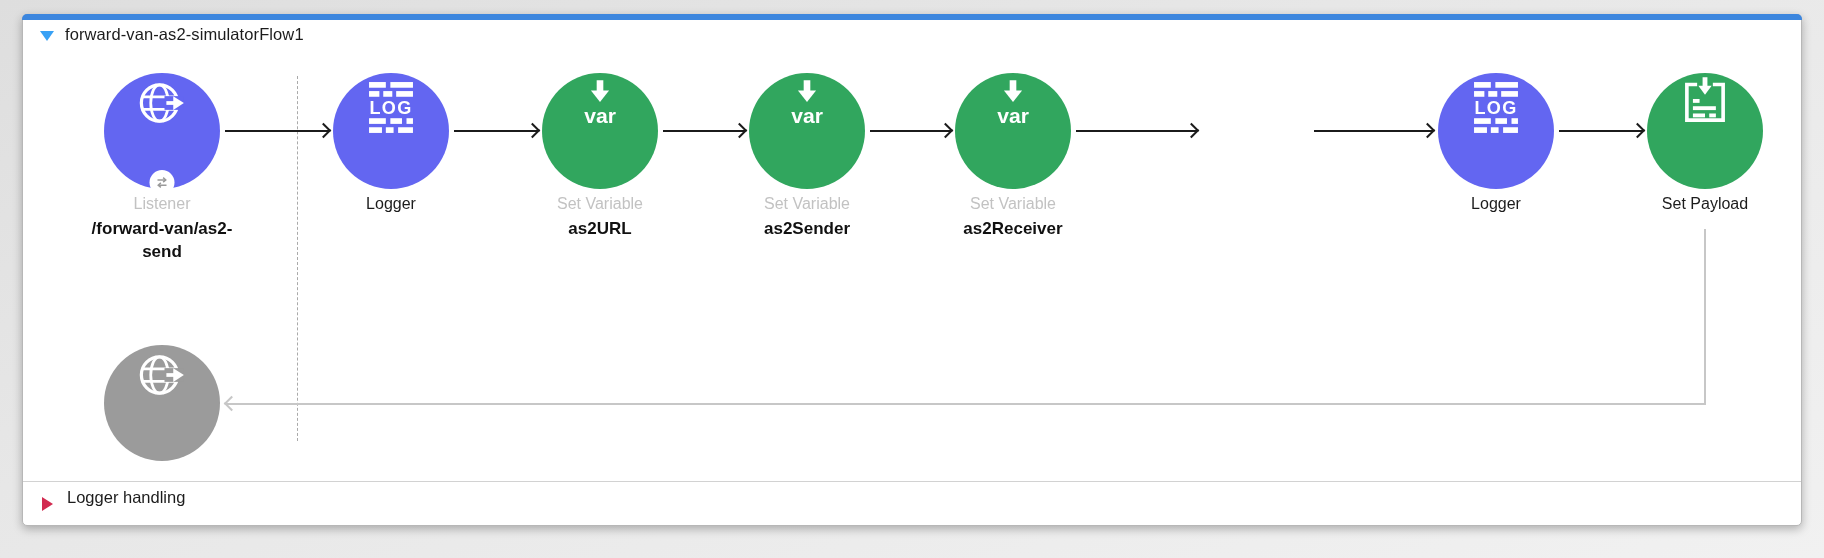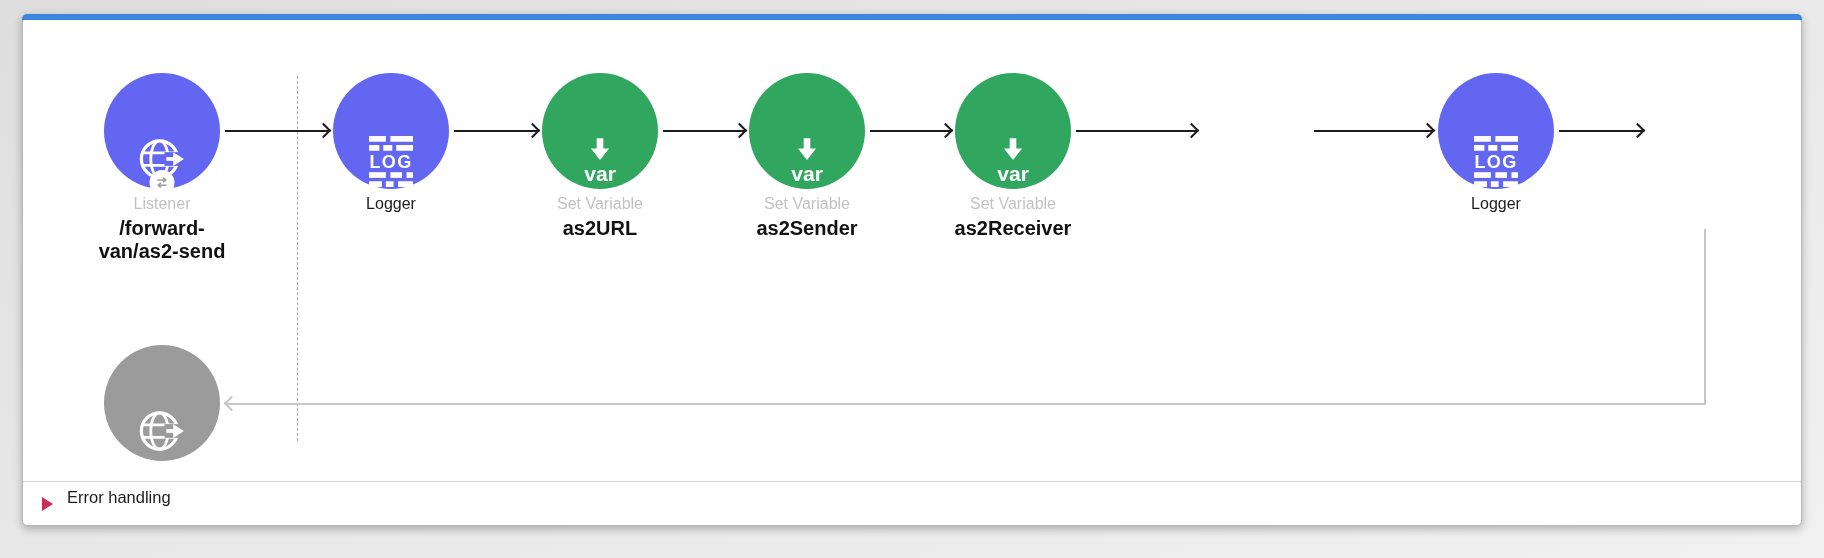--- a/index.html
+++ b/index.html
@@ -35,34 +35,34 @@
     border-top:10px solid var(--collapse-triangle);
   }
   .flow-title{
     position:absolute;left:42px;top:4px;font-size:16.5px;color:var(--label);
     letter-spacing:.1px;
   }
   
   .node{position:absolute;top:58px;width:190px;text-align:center}
   .circle{
     position:relative;width:116px;height:116px;border-radius:50%;
-    margin:0 auto;display:flex;align-items:flex-end;justify-content:center;
+    margin:0 auto;display:flex;align-items:flex-start;justify-content:center;
   }
   .circle.indigo{background:var(--indigo-node);color:var(--indigo-node)}
   .circle.green{background:var(--green-node);color:var(--green-node)}
   .circle.gray{background:var(--gray-node);color:var(--gray-node)}
   .badge{
     position:absolute;left:50%;bottom:-6px;transform:translateX(-50%);
     width:25px;height:25px;border-radius:50%;background:#fff;
     display:flex;align-items:center;justify-content:center;
   }
   .tlabel{margin-top:4px;font-size:16px;line-height:21px;color:var(--muted-label)}
   .tlabel.black{color:var(--label)}
   .nlabel{
-    margin:3px auto 0;font-size:20px;font-weight:bold;line-height:23px;
+    margin:3px auto 0;font-size:17px;font-weight:bold;line-height:23px;
     color:#111;max-width:175px;
   }
   .nlabel.narrow{max-width:156px}
   .as2text{
     height:116px;display:flex;align-items:center;justify-content:center;
     font-size:47px;font-weight:bold;color:#101010;letter-spacing:0;
   }
   .wrap150{max-width:152px;margin-left:auto;margin-right:auto}
   
   .arrow{position:absolute;height:2px;background:var(--arrow)}
@@ -90,20 +90,24 @@
     border-left:11px solid var(--error-triangle);
   }
   .error-label{position:absolute;left:44px;top:6px;font-size:16.5px;color:var(--label)}
 </style>
 </head>
 <body>
 
 <div class="flow-container">
   <div class="selection-bar"></div>
 
+  <div class="flow-title-row">
+    <div class="tri-down"></div>
+    <div class="flow-title">forward-van-as2-simulatorFlow1</div>
+  </div>
 
   <div class="dashed-guide" style="left:274px;top:61px;height:365px"></div>
 
   <div class="arrow" style="left:202px;top:115px;width:104px"></div>
   <div class="arrow" style="left:431px;top:115px;width:84px"></div>
   <div class="arrow" style="left:640px;top:115px;width:82px"></div>
   <div class="arrow" style="left:847px;top:115px;width:81px"></div>
   <div class="arrow" style="left:1053px;top:115px;width:121px"></div>
   <div class="arrow" style="left:1291px;top:115px;width:119px"></div>
   <div class="arrow" style="left:1536px;top:115px;width:84px"></div>
@@ -209,33 +213,49 @@
           <rect x="7" y="42" width="10" height="4.4"></rect>
             <rect x="20" y="42" width="6" height="4.4"></rect>
             <rect x="29.5" y="42" width="11.5" height="4.4"></rect>
         </g>
         <text x="24" y="31.5" text-anchor="middle" font-family="Liberation Sans, sans-serif" font-size="14" font-weight="bold" fill="#fff" letter-spacing="1">LOG</text>
       </svg>
     </div>
     <div class="tlabel black">Logger</div>
   </div>
 
+  <div class="node" style="left:1587px">
+    <div class="circle green">
+      <svg width="58" height="58" viewBox="0 0 48 48" fill="none">
+        <path d="M17.5 9.5 H9 V39 H39 V9.5 H30.5" stroke="#fff" stroke-width="3"></path>
+        <line x1="24" y1="3.5" x2="24" y2="11" stroke="#fff" stroke-width="4"></line>
+        <path d="M18.5 10.5 L29.5 10.5 L24 18 Z" fill="#fff"></path>
+        <g fill="#fff">
+          <rect x="14" y="21.5" width="5.5" height="3.2"></rect>
+          <rect x="14" y="27.5" width="19" height="3.2"></rect>
+          <rect x="14" y="33.5" width="10" height="3.2"></rect>
+          <rect x="27.5" y="33.5" width="5.5" height="3.2"></rect>
+        </g>
+      </svg>
+    </div>
+    <div class="tlabel black">Set Payload</div>
+  </div>
 
   <div class="node" style="left:44px;top:330px">
     <div class="circle gray">
       <svg width="60" height="60" viewBox="0 0 48 48" fill="none">
         <circle cx="22" cy="24" r="14.5" stroke="#fff" stroke-width="2.6"></circle>
         <ellipse cx="22" cy="24" rx="7" ry="14.5" stroke="#fff" stroke-width="2.2"></ellipse>
         <line x1="7.8" y1="19" x2="36.2" y2="19" stroke="#fff" stroke-width="2.2"></line>
         <line x1="7.8" y1="29" x2="36.2" y2="29" stroke="#fff" stroke-width="2.2"></line>
         <line x1="26" y1="24" x2="41" y2="24" stroke="currentColor" stroke-width="11"></line>
         <line x1="27.5" y1="24" x2="34" y2="24" stroke="#fff" stroke-width="3"></line>
         <path d="M33 18.5 L41.5 24 L33 29.5 Z" fill="#fff"></path>
       </svg>
     </div>
   </div>
 
   <div class="error-divider"></div>
   <div class="error-row">
     <div class="tri-right"></div>
-    <div class="error-label">Error handling</div>
+    <div class="error-label">Logger handling</div>
   </div>
 </div>
 
 </body></html>

